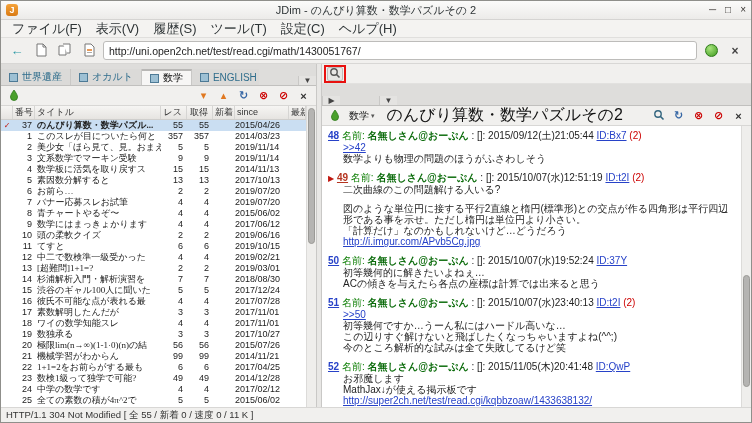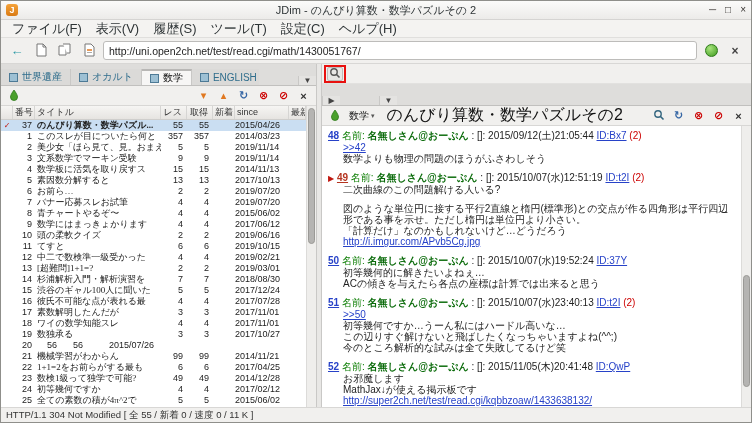--- a/index.html
+++ b/index.html
@@ -427,20 +427,21 @@
     <span class="c-title">数独承る</span>
     <span class="c-res">3</span>
     <span class="c-got">3</span>
     <span class="c-new"></span>
     <span class="c-since">2017/10/27</span>
     <span class="c-last"></span>
   </div>
               <div class="lrow">
     <span class="c-bm"></span>
     <span class="c-no">20</span>
+    <span class="c-title">極限lim(n→∞)(1-1·0)(n)の結</span>
     <span class="c-res">56</span>
     <span class="c-got">56</span>
     <span class="c-new"></span>
     <span class="c-since">2015/07/26</span>
     <span class="c-last"></span>
   </div>
               <div class="lrow">
     <span class="c-bm"></span>
     <span class="c-no">21</span>
     <span class="c-title">機械学習がわからん</span>
@@ -466,21 +467,21 @@
     <span class="c-title">数検1級って独学で可能?</span>
     <span class="c-res">49</span>
     <span class="c-got">49</span>
     <span class="c-new"></span>
     <span class="c-since">2014/12/28</span>
     <span class="c-last"></span>
   </div>
               <div class="lrow">
     <span class="c-bm"></span>
     <span class="c-no">24</span>
-    <span class="c-title">初等幾何ですか</span>
+    <span class="c-title">中学の数学です</span>
     <span class="c-res">4</span>
     <span class="c-got">4</span>
     <span class="c-new"></span>
     <span class="c-since">2017/02/12</span>
     <span class="c-last"></span>
   </div>
               <div class="lrow">
     <span class="c-bm"></span>
     <span class="c-no">25</span>
     <span class="c-title">全ての素数の積が4π^2で</span>

